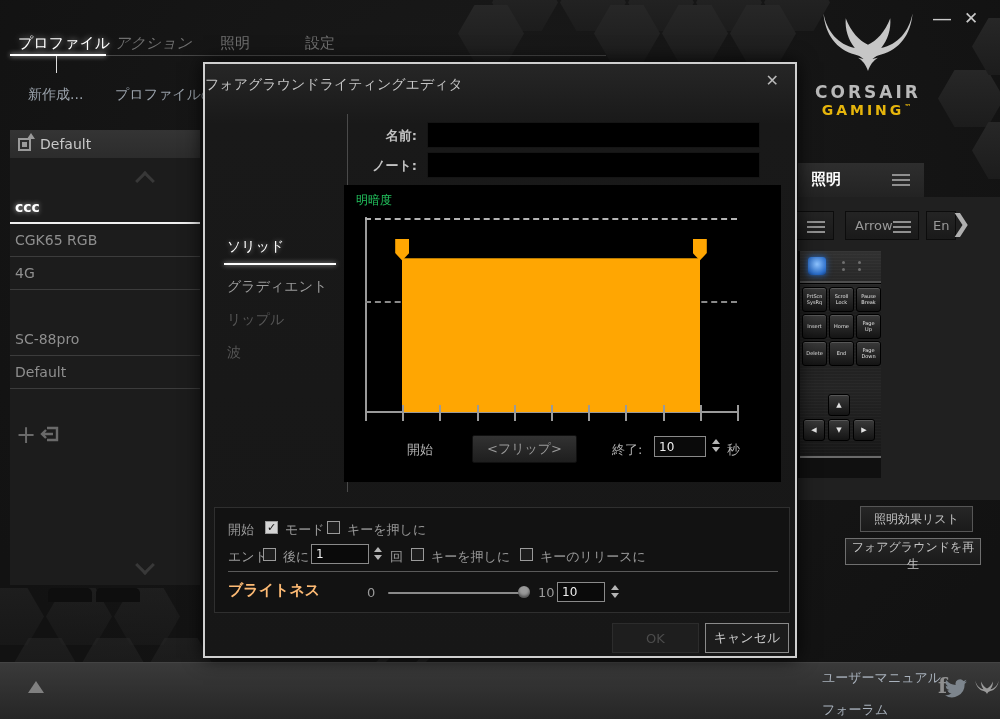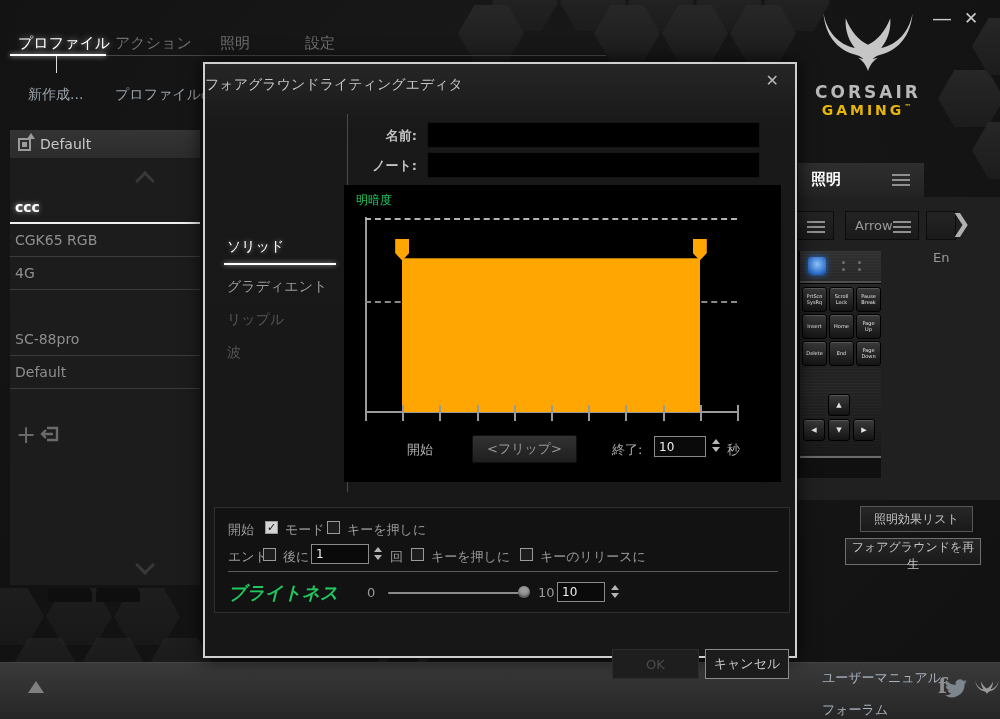--- a/index.html
+++ b/index.html
@@ -126,25 +126,25 @@
   .spin .up { border-bottom:5px solid #b5b5b5; }
   .spin .dn { border-top:5px solid #b5b5b5; }
 
   .opts-panel { position:absolute; left:9px; top:443px; width:576px; height:106px;
         background:#121212; border:1px solid #2f2f2f; }
   .opt-label { position:absolute; color:#9a9a9a; font-size:13px; }
   .cb { position:absolute; width:13px; height:13px; border:1px solid #9a9a9a; background:#1d1d1d;
         font-size:11px; line-height:12px; text-align:center; color:#111; }
   .cb.checked { background:#d4d4d4; font-weight:bold; }
   .opts-divider { position:absolute; left:13px; top:63px; width:550px; height:1px; background:#5a5a5a; }
-  .bright-label { position:absolute; left:13px; top:73px; color:#22c55e; font-size:18px; font-weight:bold;font-style:italic; }
+  .bright-label { position:absolute; left:13px; top:73px; color:#fdba74; font-size:15px; font-weight:bold; }
   .slider-track { position:absolute; left:173px; top:84px; width:138px; height:2px; background:#8a8a8a; border-radius:2px; }
   .slider-handle { position:absolute; left:303px; top:78px; width:12px; height:12px; border-radius:50%;
         background:#9a9a9a; box-shadow:inset 0 -2px 3px rgba(0,0,0,.5); }
-  .dlg-btn { position:absolute; top:585px; height:30px; font-size:13px; font-family:inherit; }
+  .dlg-btn { position:absolute; top:559px; height:30px; font-size:13px; font-family:inherit; }
   .dlg-btn.ok { left:407px; width:87px; background:#1e1e1e; border:1px solid #2c2c2c; color:#4c4c4c; }
   .dlg-btn.cancel { left:500px; width:84px; background:#1c1c1c; border:1px solid #8a8a8a; color:#c8c8c8; }
 
   
   .footer { position:absolute; left:0; top:662px; width:1000px; height:57px; z-index:5;
         background:linear-gradient(180deg,#3a3a3a,#262626); border-top:1px solid #444; }
   .footer-triangle { position:absolute; left:28px; top:18px; width:0; height:0;
         border-left:8px solid transparent; border-right:8px solid transparent; border-bottom:12px solid #808080; }
   .footer-link { position:absolute; left:822px; font-size:13px; color:#a9b2bd; }
   .fb-icon { position:absolute; left:938px; top:10px; font-size:21px; font-weight:bold; color:#8f8f8f; font-family:"DejaVu Serif","Liberation Serif",serif; }
@@ -175,21 +175,21 @@
   <div class="hex dim" style="left:148px; top:638px;"></div>
   <div class="chev-deco" style="left:362px; top:628px;"></div>
   <div class="chev-deco" style="left:402px; top:628px;"></div>
   <div class="ghost-key" style="left:48px; top:588px;"></div>
   <div class="ghost-key" style="left:96px; top:588px;"></div>
 
   <div class="winbtn" style="left:932px; top:8px; font-size:20px;">—</div>
   <div class="winbtn" style="left:964px; top:10px; font-size:17px;">✕</div>
 
   <div class="nav-tab active" style="left:18px;">プロファイル</div>
-  <div class="nav-tab" style="left:115px;">アクション</div>
+  <div class="nav-tab" style="left:115px;font-style:italic;">アクション</div>
   <div class="nav-tab" style="left:220px;">照明</div>
   <div class="nav-tab" style="left:305px;">設定</div>
   <div class="nav-underline"></div>
   <div class="nav-connector"></div>
   <div class="nav-grayline"></div>
   <div class="sub-link" style="left:28px;">新作成...</div>
   <div class="sub-link" style="left:115px;">プロファイルの</div>
 
   <div class="brand">
     <svg width="104" height="66" viewBox="0 0 120 80">
@@ -242,21 +242,21 @@
   </div>
   <div class="dd" style="left:845px; top:211px; width:74px;">
     <span class="dd-label">Arrow</span>
     <span class="burger" style="right:7px; top:9px;">
         <i></i>
         <i></i>
         <i></i>
       </span>
   </div>
   <div class="dd" style="left:926px; top:211px; width:30px;">
-    <span class="dd-label" style="left:6px;margin-top:32px;">En</span>
+    <span class="dd-label" style="left:6px;">En</span>
   </div>
   <div class="exp-chevron" style="left:951px; top:211px;">❯</div>
 
   <div class="kb">
     <div class="kb-logo-key"></div>
     <span class="kb-dot" style="left:42px; top:10px;"></span>
     <span class="kb-dot" style="left:42px; top:17px;"></span>
     <span class="kb-dot" style="left:58px; top:10px;"></span>
     <span class="kb-dot" style="left:58px; top:17px;"></span>
     <div class="kb-div1"></div>

